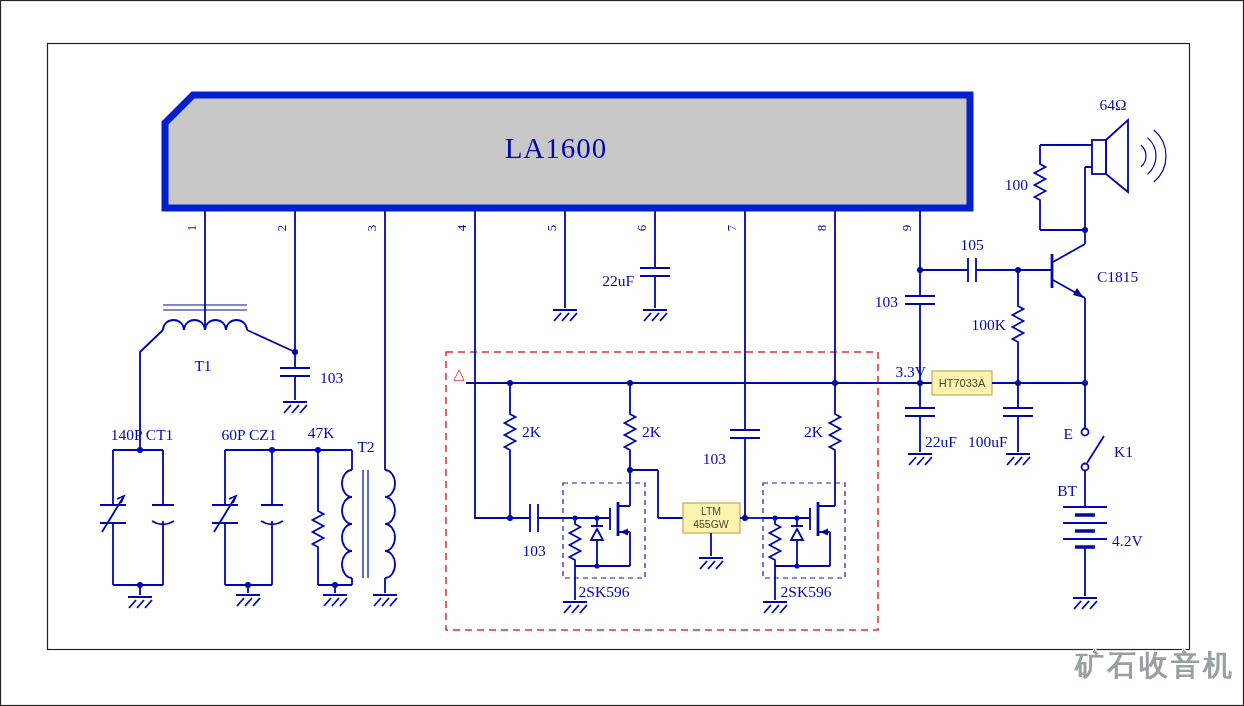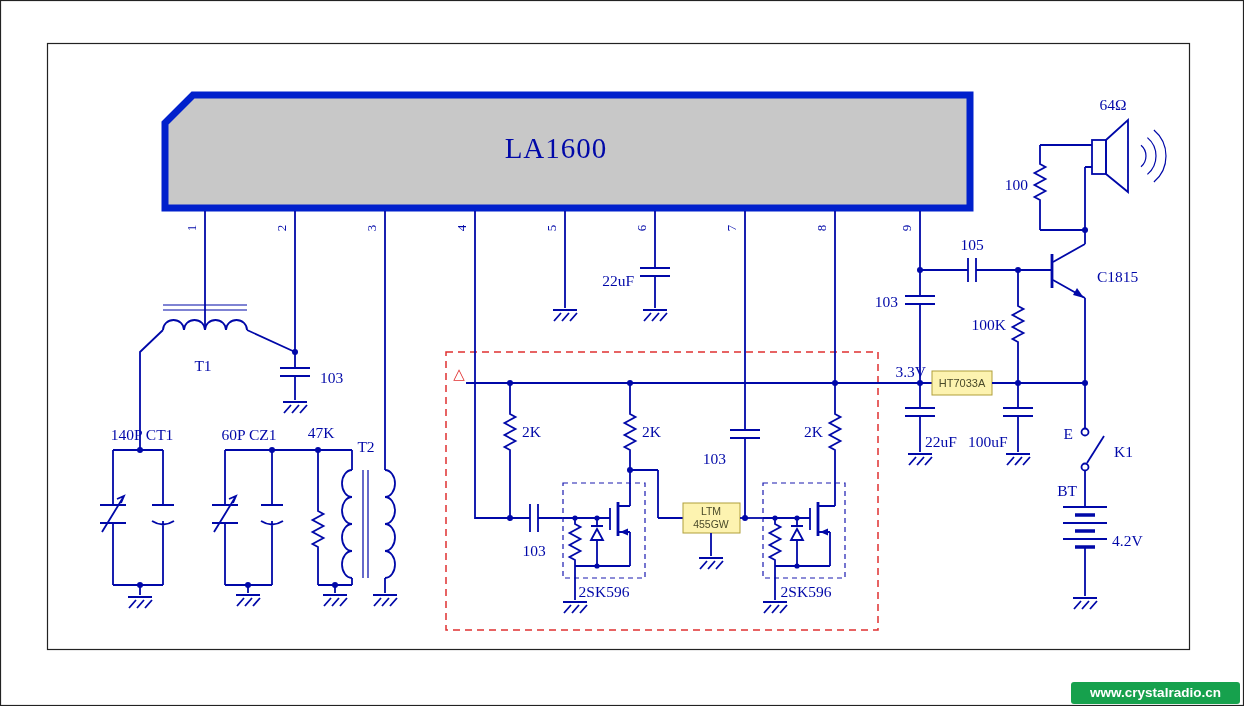--- a/index.html
+++ b/index.html
@@ -310,14 +310,14 @@
       <circle class="dot" cx="797" cy="518" r="2.6"></circle>
       <circle class="dot" cx="797" cy="566" r="2.6"></circle>
       <circle class="dot" cx="920" cy="270" r="3"></circle>
       <circle class="dot" cx="1018" cy="270" r="3"></circle>
       <circle class="dot" cx="1085" cy="230" r="3"></circle>
     </g>
 
   </g>
 </svg>
 
-<div id="wm-url">www.crystalradio.cn</div>
+<div id="wm-title">矿石收音机</div>
 </div>
 
 </body></html>

